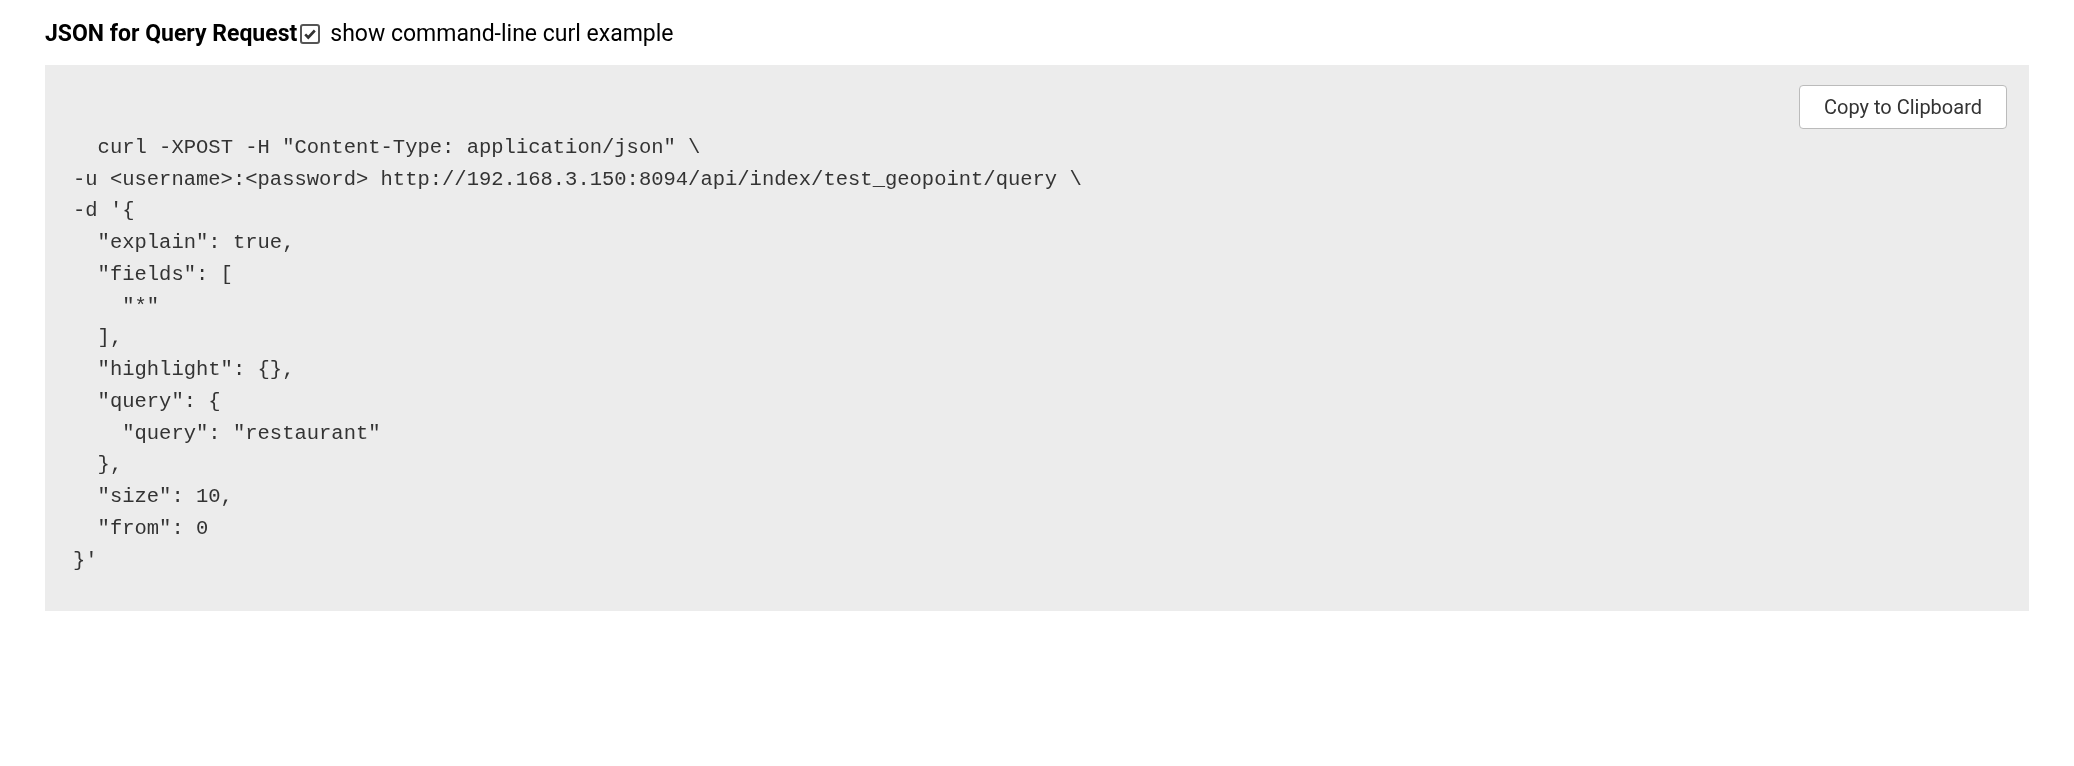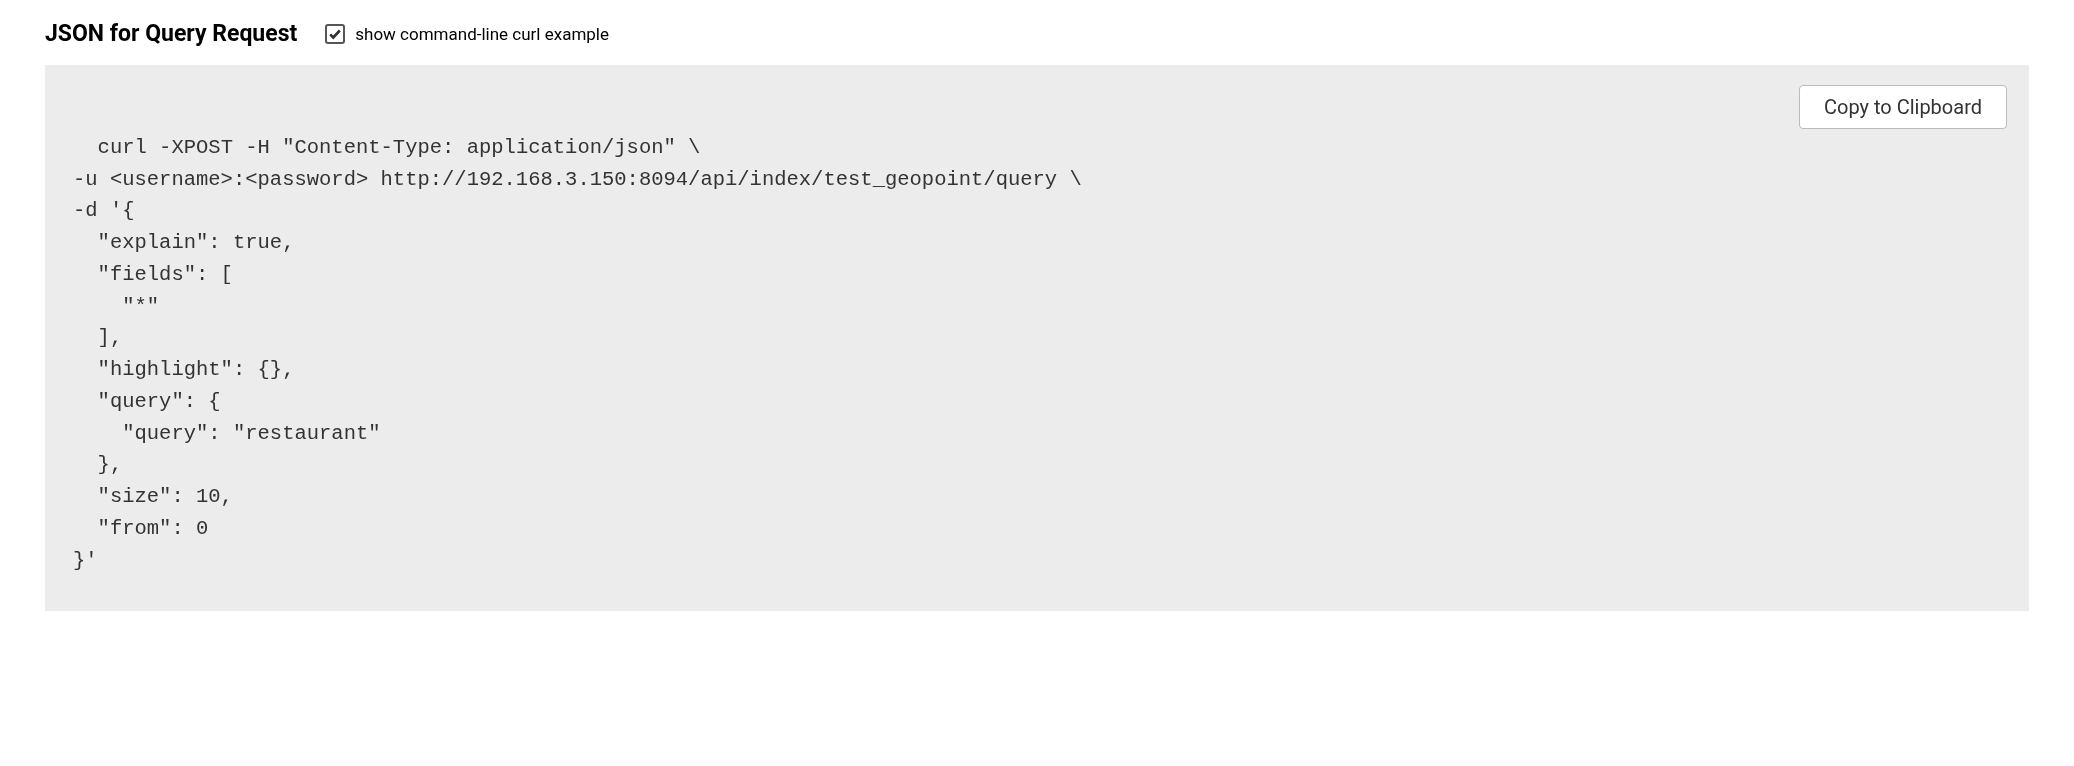--- a/index.html
+++ b/index.html
@@ -10,21 +10,21 @@
     body {
       font-family: -apple-system, BlinkMacSystemFont, "Segoe UI", Roboto, "Helvetica Neue", Arial, sans-serif;
       background: #ffffff;
       padding: 20px 45px;
       font-size: 16px;
       color: #000000;
     }
     .header-row {
       display: flex;
       align-items: center;
-      gap: 28px;
+      gap: 3px;
       margin-bottom: 18px;
     }
     .section-title {
       font-weight: 700;
       font-size: 23px;
       color: #000000;
     }
     .checkbox-wrap {
       display: flex;
       align-items: center;
@@ -42,21 +42,21 @@
       position: relative;
     }
     .checkbox-box svg {
       width: 14px;
       height: 14px;
       stroke: #333333;
       stroke-width: 3;
       fill: none;
     }
     .checkbox-label {
-      font-size: 17px;
+      font-size: 23px;
       color: #000000;
       font-weight: 400;
     }
     .code-block {
       background: #ececec;
       padding: 35px 28px;
       position: relative;
       font-family: "SFMono-Regular", Consolas, "Liberation Mono", Menlo, monospace;
       font-size: 20.5px;
       line-height: 1.55;

